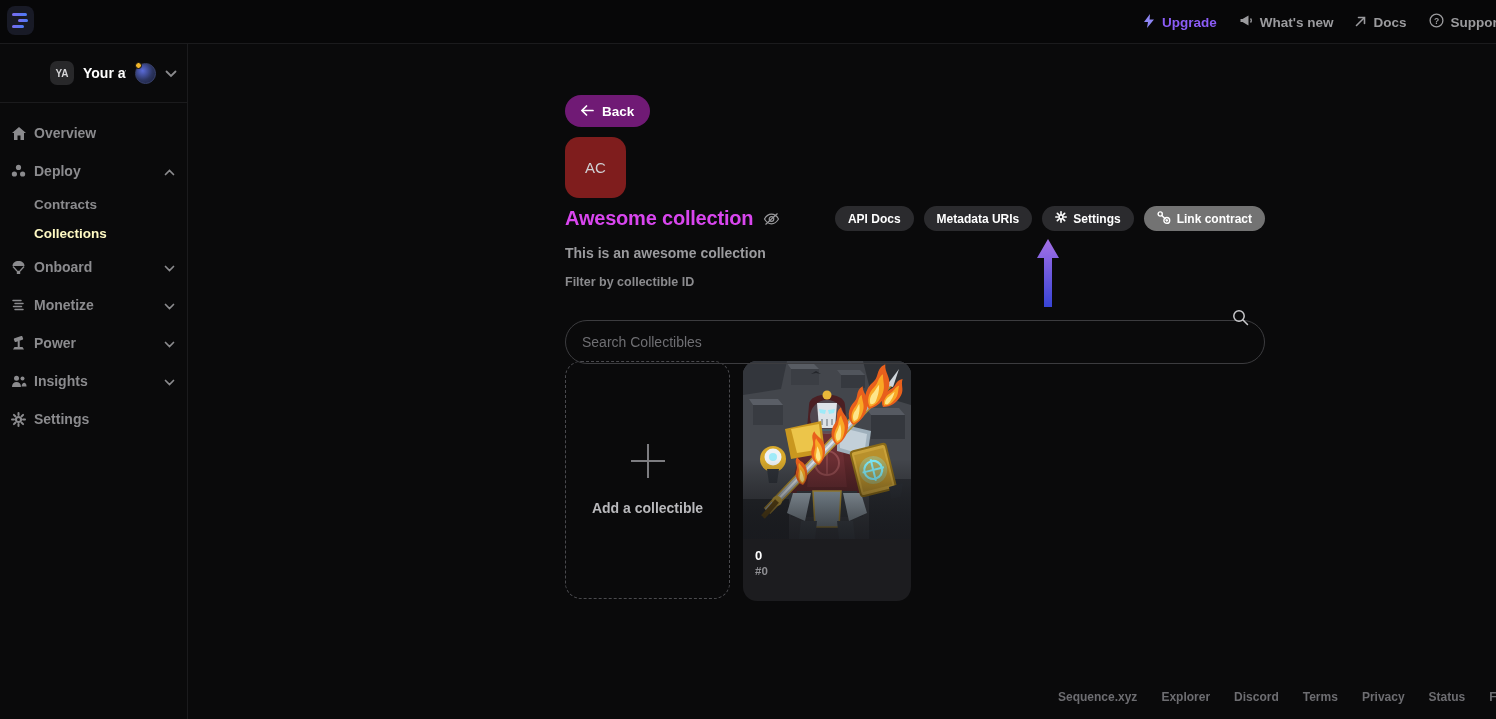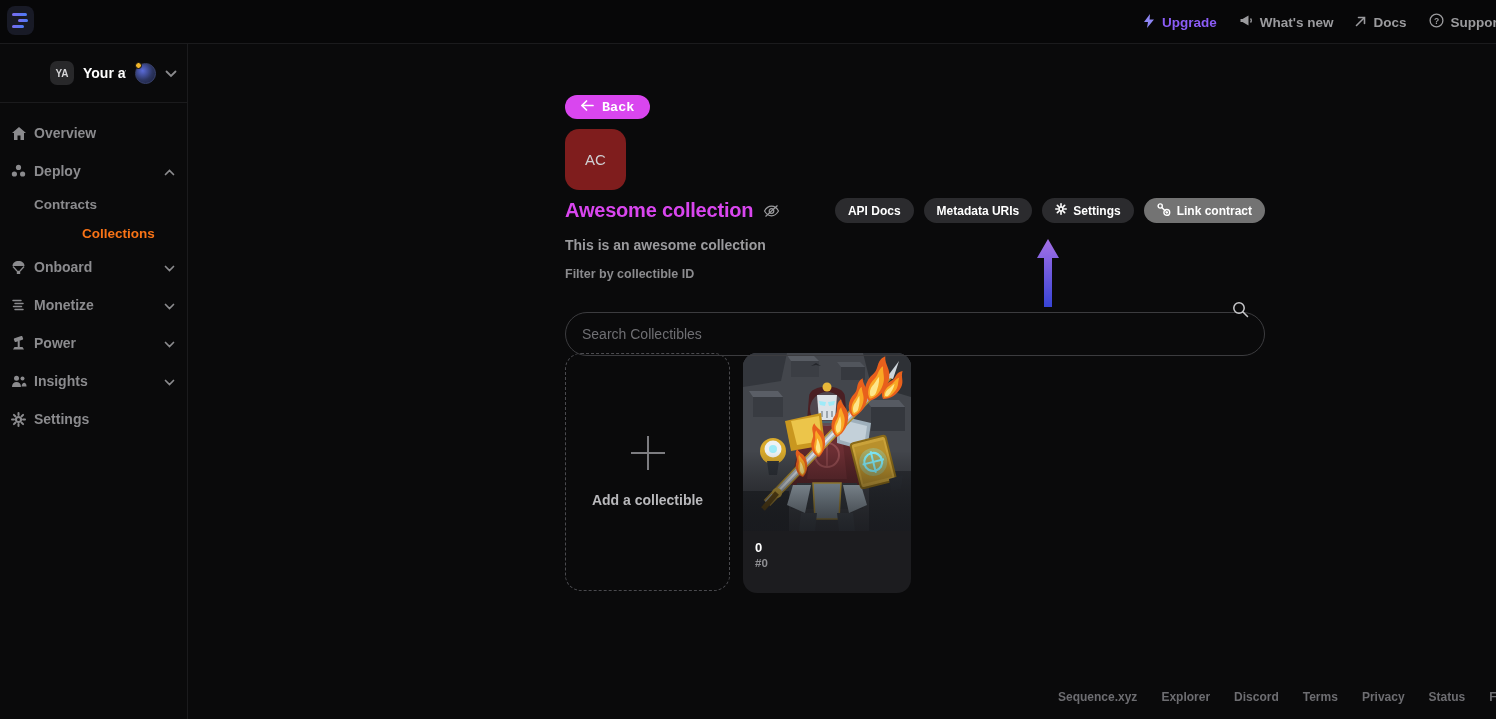--- a/index.html
+++ b/index.html
@@ -32,27 +32,27 @@
                  border:1px solid #3a4370; }
   #project-dot { position:absolute; top:-2px; left:-1px; width:7px; height:7px; border-radius:50%;
                  background:#f0b429; border:1px solid #0a0a0b; }
   #nav { padding-top:11px; }
   .nav-item { height:38px; display:flex; align-items:center; gap:6px; padding:0 12px 0 9px;
               color:#8b8b8e; font-size:14px; font-weight:700; cursor:pointer; }
   .nav-item .nicon { width:19px; display:flex; justify-content:center; }
   .nav-item .nlabel { flex:1; }
   .nav-sub { height:29px; display:flex; align-items:center; padding-left:34px;
              color:#8b8b8e; font-size:13.5px; font-weight:700; cursor:pointer; }
-  .nav-sub.active { color:#f97316;margin-left:48px; }
+  .nav-sub.active { color:#fef9c3; }
 
   
   #main { position:absolute; top:95px; left:565px; width:700px; }
-  #back-btn { display:inline-flex; align-items:center; gap:8px; height:24px; padding:0 16px;
-              border-radius:16px; background:#d946ef; border:none; color:#fff;
-              font-size:13.5px; font-weight:700; cursor:pointer; font-family:Liberation Mono, monospace; }
+  #back-btn { display:inline-flex; align-items:center; gap:8px; height:32px; padding:0 16px;
+              border-radius:16px; background:#701a75; border:none; color:#fff;
+              font-size:13.5px; font-weight:700; cursor:pointer; font-family:Liberation Sans, sans-serif; }
   #coll-avatar { margin-top:10px; width:61px; height:61px; border-radius:14px; background:#7f1d1d;
                  color:#cfcfd2; font-size:15px; display:flex; align-items:center; justify-content:center; }
   #title-row { margin-top:8px; display:flex; align-items:center; }
   #coll-title { color:#d946ef; font-size:20px; font-weight:700; letter-spacing:-0.2px; }
   #hidden-eye { margin-left:10px; display:flex; align-items:center; }
   #action-btns { margin-left:auto; display:flex; align-items:center; gap:10px; }
   .pill-btn { height:25px; padding:0 13px; border-radius:13px; border:none; background:#2b2b2e;
               color:#fff; font-size:12px; font-weight:700; display:inline-flex; align-items:center;
               gap:6px; cursor:pointer; white-space:nowrap; font-family:inherit; }
   .pill-btn.primary { background:#737373; }

